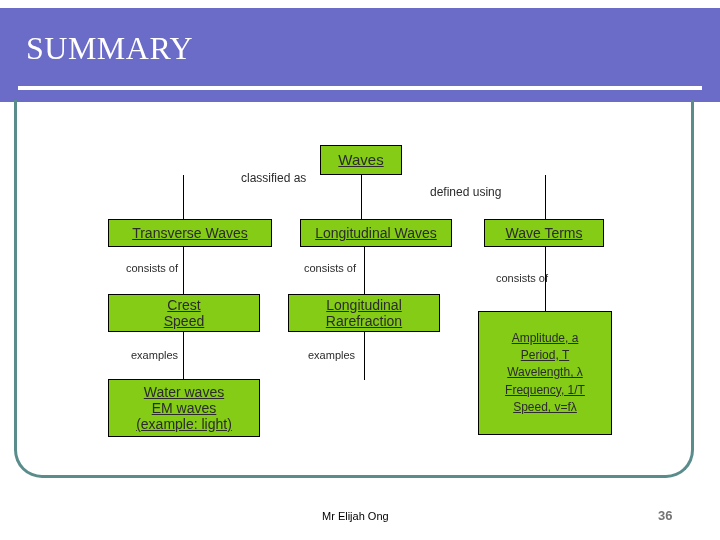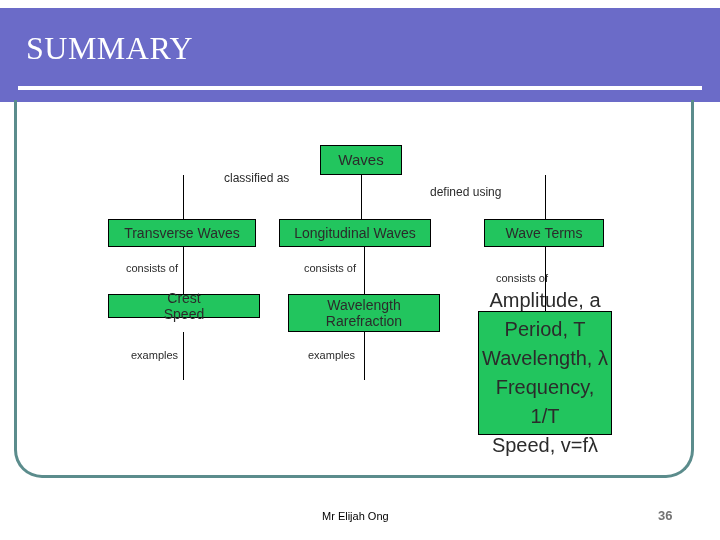--- a/index.html
+++ b/index.html
@@ -59,30 +59,31 @@
   .chart {
     position: absolute;
     left: 0;
     top: 0;
     width: 720px;
     height: 540px;
   }
   .node {
     position: absolute;
     border: 1px solid #000000;
-    background: #22c55e;
+    background: #84cc16;
     color: #2b2b2b;
     display: flex;
     flex-direction: column;
     align-items: center;
     justify-content: center;
     text-align: center;
     font-family: "Liberation Sans", sans-serif;
     line-height: 1.15;
     box-sizing: border-box;
+    text-decoration: underline;
   }
   .node .line { display: block; }
 
   .label {
     position: absolute;
     color: #2b2b2b;
     font-family: "Liberation Sans", sans-serif;
     white-space: nowrap;
   }
 
@@ -119,66 +120,71 @@
 <div class="header-rule"></div>
 
 <div class="content-frame"></div>
 
 <div class="chart">
 
   <div class="node" style="left:320px; top:145px; width:82px; height:30px; font-size:15px;">
     <span class="line">Waves</span>
   </div>
 
-  <div class="label" style="left:224px; top:171px; font-size:12px;">classified as</div>
+  <div class="label" style="left:241px; top:171px; font-size:12px;">classified as</div>
   <div class="label" style="left:430px; top:171px; font-size:12px;margin-top:14px;">defined using</div>
 
   <div class="vline" style="left:361px; top:175px; height:45px;"></div>
 
   <div class="vline" style="left:183px; top:175px; height:45px;"></div>
 
   <div class="vline" style="left:545px; top:175px; height:45px;"></div>
 
-  <div class="node" style="left:108px; top:219px; width:148px; height:28px; font-size:14px;">
+  <div class="node" style="left:108px; top:219px; width:164px; height:28px; font-size:14px;">
     <span class="line">Transverse Waves</span>
   </div>
-  <div class="node" style="left:279px; top:219px; width:152px; height:28px; font-size:14px;">
+  <div class="node" style="left:300px; top:219px; width:152px; height:28px; font-size:14px;">
     <span class="line">Longitudinal Waves</span>
   </div>
   <div class="node" style="left:484px; top:219px; width:120px; height:28px; font-size:14px;">
     <span class="line">Wave Terms</span>
   </div>
 
   <div class="label" style="left:126px; top:262px; font-size:11px;">consists of</div>
   <div class="label" style="left:304px; top:262px; font-size:11px;">consists of</div>
   <div class="label" style="left:496px; top:272px; font-size:11px;">consists of</div>
 
   <div class="vline" style="left:183px; top:247px; height:48px;"></div>
   <div class="vline" style="left:364px; top:247px; height:48px;"></div>
   <div class="vline" style="left:545px; top:247px; height:65px;"></div>
 
-  <div class="node" style="left:108px; top:294px; width:152px; height:24px; font-size:14px;">
+  <div class="node" style="left:108px; top:294px; width:152px; height:38px; font-size:14px;">
     <span class="line">Crest</span>
     <span class="line">Speed</span>
   </div>
   <div class="node" style="left:288px; top:294px; width:152px; height:38px; font-size:14px;">
-    <span class="line">Wavelength</span>
+    <span class="line">Longitudinal</span>
     <span class="line">Rarefraction</span>
   </div>
-  <div class="node" style="left:478px; top:311px; width:134px; height:124px; font-size:20px; line-height:1.45;">
+  <div class="node" style="left:478px; top:311px; width:134px; height:124px; font-size:12px; line-height:1.45;">
     <span class="line">Amplitude, a</span>
     <span class="line">Period, T</span>
     <span class="line">Wavelength, λ</span>
     <span class="line">Frequency, 1/T</span>
     <span class="line">Speed, v=fλ</span>
   </div>
 
   <div class="label" style="left:131px; top:349px; font-size:11px;">examples</div>
   <div class="label" style="left:308px; top:349px; font-size:11px;">examples</div>
 
   <div class="vline" style="left:183px; top:332px; height:48px;"></div>
   <div class="vline" style="left:364px; top:332px; height:48px;"></div>
 
+  <div class="node" style="left:108px; top:379px; width:152px; height:58px; font-size:14px;">
+    <span class="line">Water waves</span>
+    <span class="line">EM waves</span>
+    <span class="line">(example: light)</span>
+  </div>
 
 </div>
 
 <div class="footer-name">Mr Elijah Ong</div>
 <div class="footer-page">36</div>
 
 </body></html>

